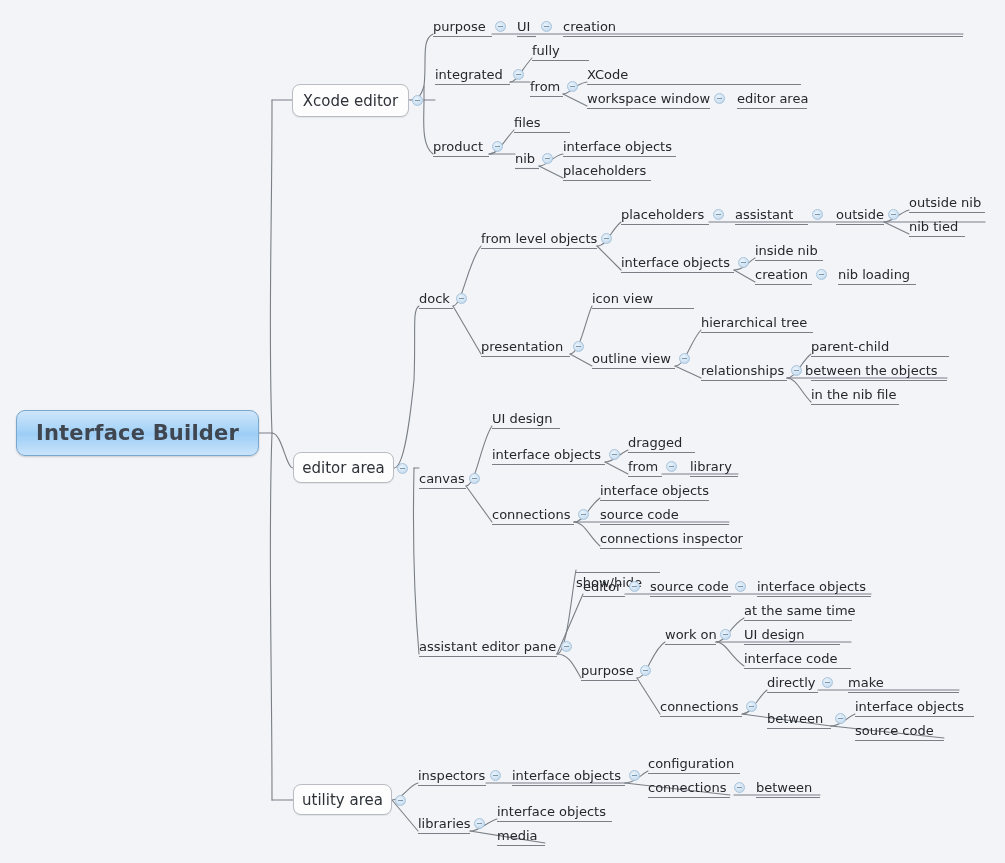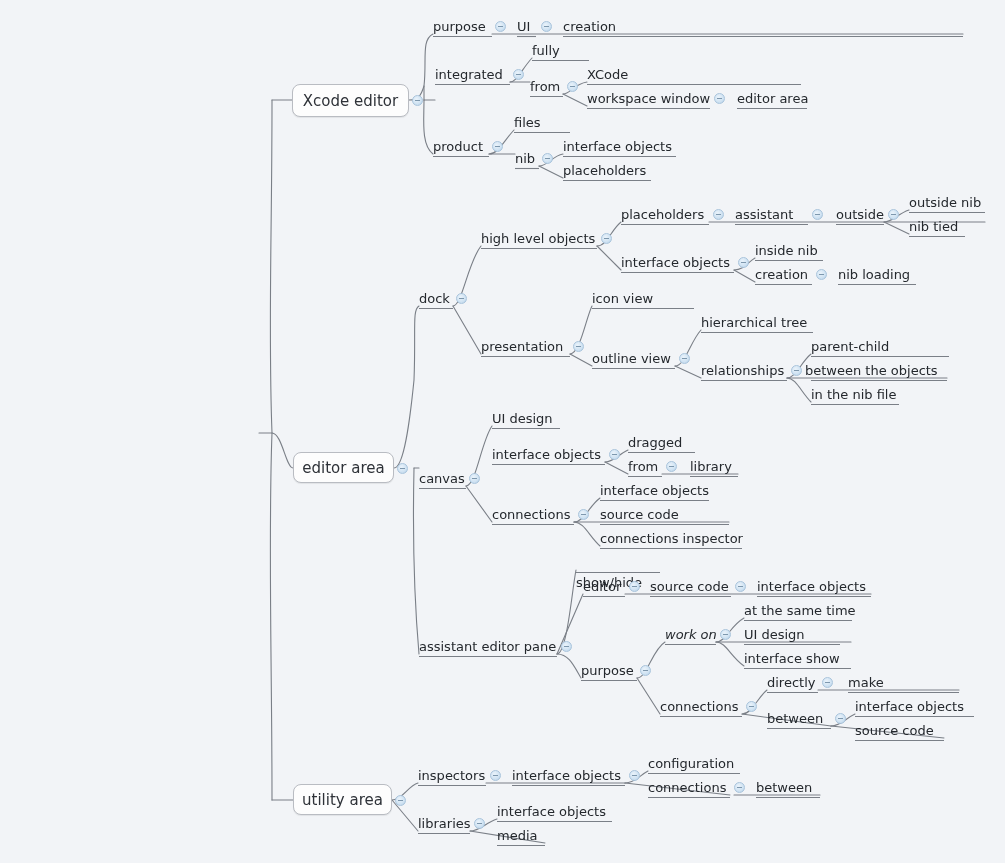--- a/index.html
+++ b/index.html
@@ -222,20 +222,23 @@
       <path d="M418,785.5 L486,785.5" fill="none" stroke="#7a7f87" stroke-width="1.1"></path>
       <path d="M512,785.5 L625,785.5" fill="none" stroke="#7a7f87" stroke-width="1.1"></path>
       <path d="M648,773.5 L740,773.5" fill="none" stroke="#7a7f87" stroke-width="1.1"></path>
       <path d="M648,797.5 L730,797.5" fill="none" stroke="#7a7f87" stroke-width="1.1"></path>
       <path d="M756,797.5 L820,797.5" fill="none" stroke="#7a7f87" stroke-width="1.1"></path>
       <path d="M418,833.5 L470,833.5" fill="none" stroke="#7a7f87" stroke-width="1.1"></path>
       <path d="M497,821.5 L612,821.5" fill="none" stroke="#7a7f87" stroke-width="1.1"></path>
       <path d="M497,845.5 L545,845.5" fill="none" stroke="#7a7f87" stroke-width="1.1"></path>
     </svg>
 
+  <div class="root-node" style="left: 16px; top: 410px; width: 243px; height: 46px;">
+    <span>Interface Builder</span>
+  </div>
 
   <div id="branch-boxes">
       <div class="box-node" style="left: 292px; top: 84px; width: 117px; height: 33px;">
         <span>Xcode editor</span>
       </div>
       <div class="toggle" style="left: 412px; top: 94.5px;"></div>
       <div class="box-node" style="left: 293px; top: 452px; width: 101px; height: 31px;">
         <span>editor area</span>
       </div>
       <div class="toggle" style="left: 397px; top: 462.5px;"></div>
@@ -261,21 +264,21 @@
       <div class="text-node sz13" style="left: 737px; top: 92px;"><span>editor area</span></div>
       <div class="text-node sz13" style="left: 514px; top: 116px;"><span>files</span></div>
       <div class="text-node sz13" style="left: 433px; top: 140px;"><span>product</span></div>
       <div class="toggle" style="left: 492px; top: 141px;"></div>
       <div class="text-node sz13" style="left: 515px; top: 152px;"><span>nib</span></div>
       <div class="toggle" style="left: 542px; top: 153px;"></div>
       <div class="text-node sz13" style="left: 563px; top: 140px;"><span>interface objects</span></div>
       <div class="text-node sz13" style="left: 563px; top: 164px;"><span>placeholders</span></div>
       <div class="text-node sz13" style="left: 419px; top: 292px;"><span>dock</span></div>
       <div class="toggle" style="left: 456px; top: 293px;"></div>
-      <div class="text-node sz13" style="left: 481px; top: 232px;"><span>high level objects</span></div>
+      <div class="text-node sz13" style="left: 481px; top: 232px;"><span>from level objects</span></div>
       <div class="toggle" style="left: 601px; top: 233px;"></div>
       <div class="text-node sz13" style="left: 621px; top: 208px;"><span>placeholders</span></div>
       <div class="toggle" style="left: 713px; top: 209px;"></div>
       <div class="text-node sz13" style="left: 735px; top: 208px;"><span>assistant</span></div>
       <div class="toggle" style="left: 812px; top: 209px;"></div>
       <div class="text-node sz13" style="left: 836px; top: 208px;"><span>outside</span></div>
       <div class="toggle" style="left: 888px; top: 209px;"></div>
       <div class="text-node sz13" style="left: 909px; top: 196px;"><span>outside nib</span></div>
       <div class="text-node sz13" style="left: 909px; top: 220px; text-align: center;"><span>nib tied</span></div>
       <div class="text-node sz13" style="left: 621px; top: 256px;"><span>interface objects</span></div>
@@ -312,25 +315,25 @@
       <div class="text-node sz13" style="left: 419px; top: 640px;"><span>assistant editor pane</span></div>
       <div class="toggle" style="left: 561px; top: 641px;"></div>
       <div class="text-node sz13" style="left: 576px; top: 556px; margin-top: 20px;"><span>show/hide</span></div>
       <div class="text-node sz13" style="left: 583px; top: 580px;"><span>editor</span></div>
       <div class="toggle" style="left: 629px; top: 581px;"></div>
       <div class="text-node sz13" style="left: 650px; top: 580px;"><span>source code</span></div>
       <div class="toggle" style="left: 735px; top: 581px;"></div>
       <div class="text-node sz13" style="left: 757px; top: 580px;"><span>interface objects</span></div>
       <div class="text-node sz13" style="left: 581px; top: 664px;"><span>purpose</span></div>
       <div class="toggle" style="left: 640px; top: 665px;"></div>
-      <div class="text-node sz13" style="left: 665px; top: 628px; font-style: italic;"><span>work on</span></div>
+      <div class="text-node sz13" style="left: 665px; top: 628px;"><span>work on</span></div>
       <div class="toggle" style="left: 720px; top: 629px;"></div>
       <div class="text-node sz13" style="left: 744px; top: 604px;"><span>at the same time</span></div>
       <div class="text-node sz13" style="left: 744px; top: 628px;"><span>UI design</span></div>
-      <div class="text-node sz13" style="left: 744px; top: 652px;"><span>interface show</span></div>
+      <div class="text-node sz13" style="left: 744px; top: 652px;"><span>interface code</span></div>
       <div class="text-node sz13" style="left: 660px; top: 700px;"><span>connections</span></div>
       <div class="toggle" style="left: 746px; top: 701px;"></div>
       <div class="text-node sz13" style="left: 767px; top: 676px;"><span>directly</span></div>
       <div class="toggle" style="left: 822px; top: 677px;"></div>
       <div class="text-node sz13" style="left: 848px; top: 676px;"><span>make</span></div>
       <div class="text-node sz13" style="left: 767px; top: 712px;"><span>between</span></div>
       <div class="toggle" style="left: 835px; top: 713px;"></div>
       <div class="text-node sz13" style="left: 855px; top: 700px;"><span>interface objects</span></div>
       <div class="text-node sz13" style="left: 855px; top: 724px;"><span>source code</span></div>
       <div class="text-node sz13" style="left: 418px; top: 769px;"><span>inspectors</span></div>

